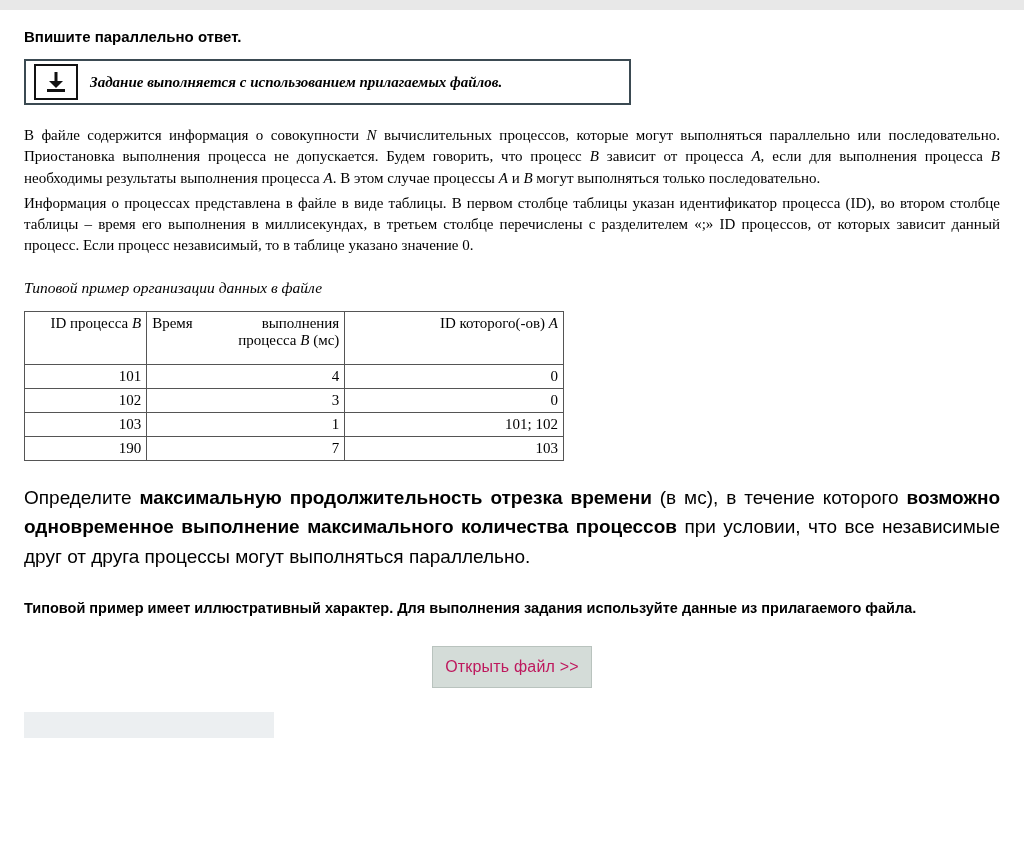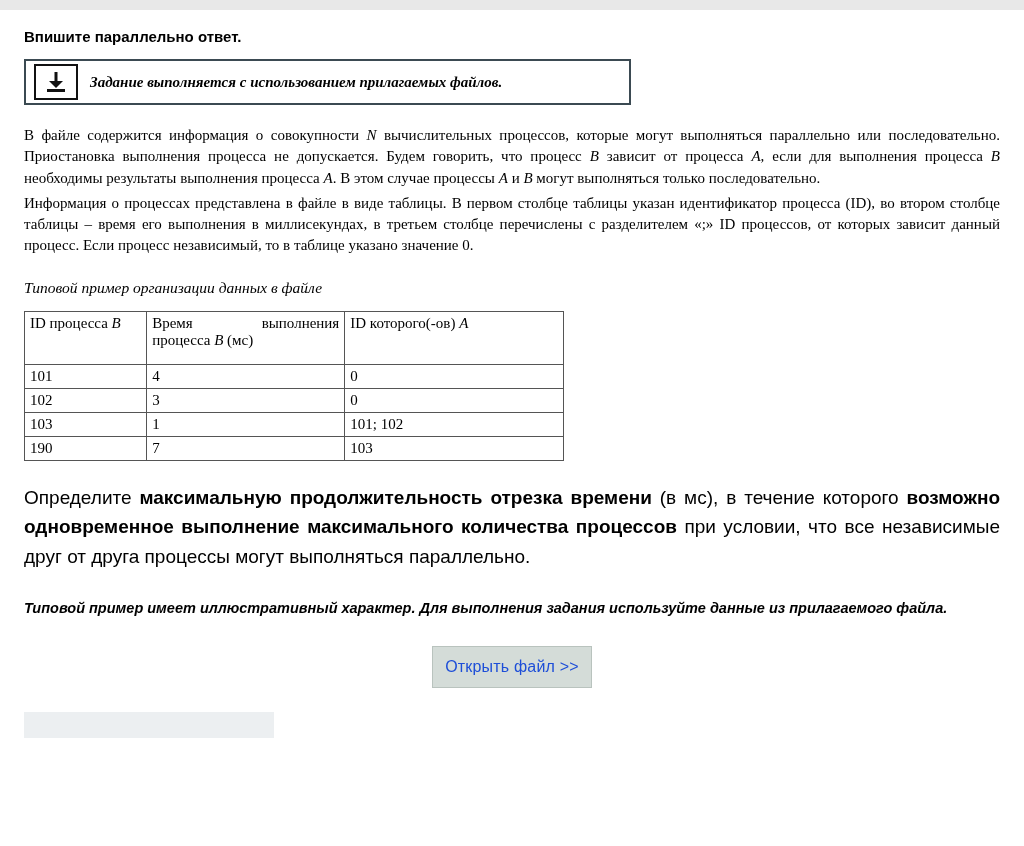--- a/index.html
+++ b/index.html
@@ -77,21 +77,21 @@
   table.data {
     border-collapse: collapse;
     width: 540px;
     margin-bottom: 20px;
   }
   table.data td, table.data th {
     border: 1px solid #555;
     font-size: 15px;
     padding: 3px 5px;
     vertical-align: top;
-    text-align: left;
+    text-align: right;
     font-weight: normal;
   }
   table.data thead th {
     height: 46px;
   }
   table.data th.c0, table.data td.c0 { width: 118px; }
   table.data th.c1, table.data td.c1 { width: 196px; }
   table.data th.c2, table.data td.c2 { width: 226px; }
   th.c1 .spread {
     display: flex;
@@ -106,31 +106,30 @@
     margin: 22px 0 0 0;
   }
   .task-para b { font-weight: bold; }
   .note-para {
     font-family: "Liberation Sans", sans-serif;
     font-size: 14.5px;
     font-weight: bold;
     line-height: 1.55;
     text-align: justify;
     margin: 26px 0 0 0;
-    font-style: italic;
   }
   .btn-row {
     display: flex;
     justify-content: center;
     margin-top: 26px;
   }
   .open-file-btn {
     background: #d4dcd8;
     border: 1px solid #b9c3be;
-    color: #1d4ed8;
+    color: #be185d;
     font-family: "Liberation Sans", sans-serif;
     font-size: 16px;
     padding: 11px 12px;
     cursor: pointer;
     letter-spacing: 0.2px;
   }
   .answer-box {
     margin-top: 24px;
     width: 250px;
     height: 26px;

